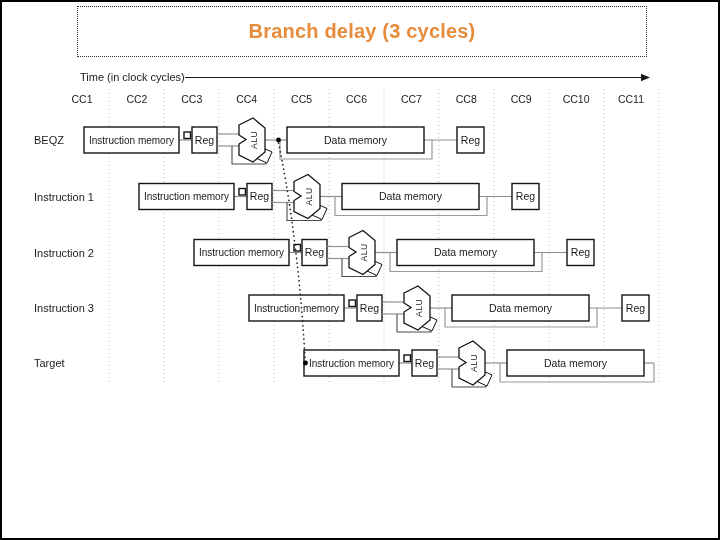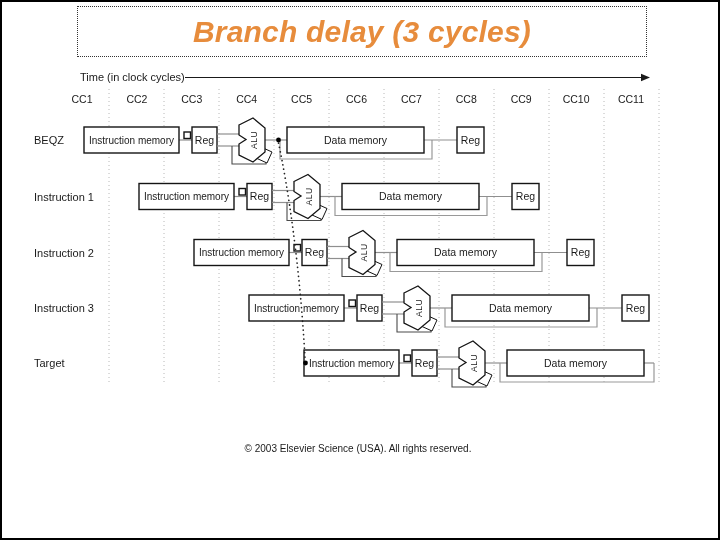--- a/index.html
+++ b/index.html
@@ -6,21 +6,21 @@
   #stage{
     position:relative;width:720px;height:540px;background:#fff;overflow:hidden;
     font-family:"Liberation Sans","DejaVu Sans",sans-serif;
     box-sizing:border-box;border:2px solid #000;
   }
   .title-box{
     position:absolute;left:75px;top:4px;width:568px;height:49px;
     border:1px dotted #333;display:flex;align-items:center;justify-content:center;
   }
   .title-box span{
-    font-size:30px;font-weight:bold;letter-spacing:0.2px;font-style:italic;
+    font-size:20px;font-weight:bold;letter-spacing:0.2px;
   }
   #diagram{position:absolute;left:0;top:0;}
   .copyright{
     position:absolute;left:0;top:441px;width:712px;text-align:center;
     font-size:10px;color:#1a1a1a;
   }
 </style>
 </head>
 <body>
 
@@ -169,14 +169,13 @@
         <line x1="642" y1="361" x2="652" y2="361" stroke="#8f8f8f" stroke-width="1.2"></line>
         <rect x="505" y="348" width="137" height="26" fill="#fff" stroke="#141414" stroke-width="1.4"></rect>
         <circle cx="303.5" cy="361" r="2.4" fill="#000"></circle>
       </g>
       <text x="32" y="365" font-size="11" fill="#1a1a1a" font-family="&quot;Liberation Sans&quot;,&quot;DejaVu Sans&quot;,sans-serif" text-anchor="start">Target</text>
       <text x="349.5" y="364.5" font-size="10" fill="#1a1a1a" font-family="&quot;Liberation Sans&quot;,&quot;DejaVu Sans&quot;,sans-serif" text-anchor="middle">Instruction memory</text>
       <text x="422.5" y="364.5" font-size="10.5" fill="#1a1a1a" font-family="&quot;Liberation Sans&quot;,&quot;DejaVu Sans&quot;,sans-serif" text-anchor="middle">Reg</text>
       <text x="573.5" y="364.5" font-size="10.5" fill="#1a1a1a" font-family="&quot;Liberation Sans&quot;,&quot;DejaVu Sans&quot;,sans-serif" text-anchor="middle">Data memory</text>
       <path d="M276.5 141 C 286 185, 298 265, 303 356" fill="none" stroke="#222222" stroke-width="1.7" stroke-dasharray="0.1 4.4" stroke-linecap="round"></path>
     </svg>
-  <div class="copyright">© 2003 Elsevier Science (USA). All rights reserved.</div>
 </div>
 
 </body></html>

